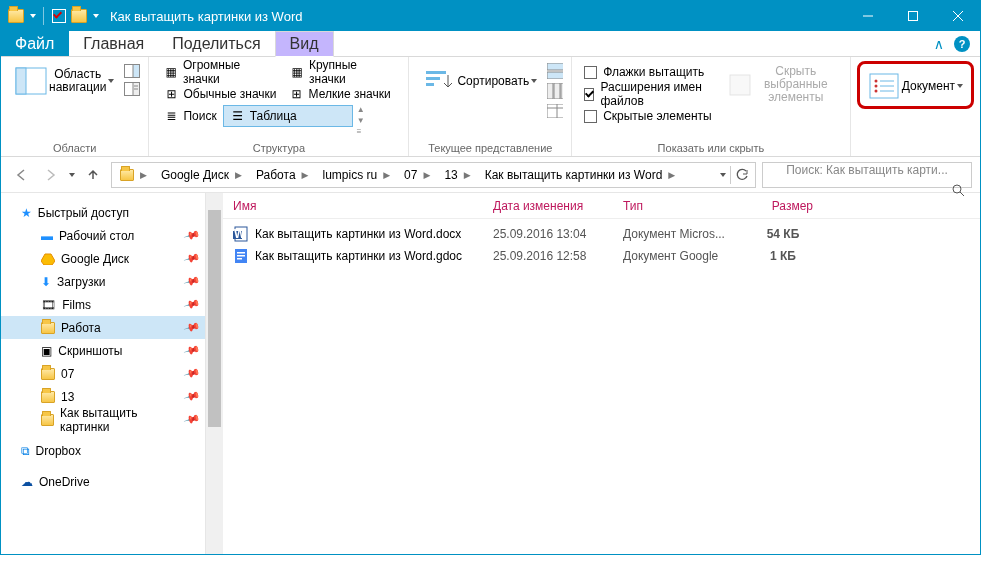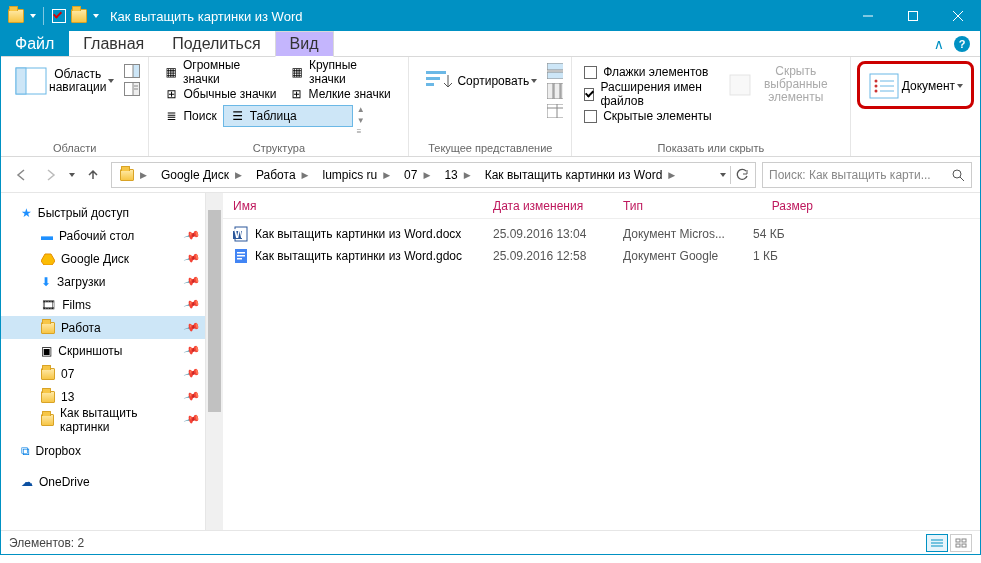--- a/index.html
+++ b/index.html
@@ -47,21 +47,21 @@
 .disabled .mini-ic, .disabled .big-ic { opacity:0.4;}
 .highlight-box { border:3px solid #cc0000; border-radius:8px; padding:2px;}
 
 
 .navbar { height:36px; display:flex; align-items:center; padding:4px 8px; gap:6px; border-bottom:1px solid #e6e6e6;}
 .navbtn { width:24px; height:24px; display:flex; align-items:center; justify-content:center; color:#555; border-radius:2px;}
 .navbtn.dis { color:#bbb;}
 .breadcrumb { flex:1; height:26px; border:1px solid #ccc; display:flex; align-items:center; padding:0 2px; gap:0;}
 .breadcrumb .seg { display:flex; align-items:center; padding:0 6px; height:100%; gap:4px;}
 .breadcrumb .chev { color:#777; font-size:9px; padding:0 2px;}
-.searchbox { width:210px; height:26px; border:1px solid #ccc; display:flex; align-items:center; padding:0 6px; color:#888; gap:6px;}
+.searchbox { width:210px; height:26px; border:1px solid #ccc; display:flex; align-items:center; padding:0 6px; color:#888; gap:6px;flex-direction:column;}
 .searchbox .mag { margin-left:auto; color:#555;}
 
 
 .body { flex:1; display:flex; min-height:0;}
 .nav-pane { width:220px; border-right:1px solid #e6e6e6; overflow:hidden auto; display:flex; flex-direction:column;}
 .nav-item { display:flex; align-items:center; gap:6px; height:23px; padding:0 6px 0 20px;}
 .nav-item.sub { padding-left:40px;}
 .nav-item.selected { background:#cde6f7;}
 .pin { margin-left:auto; color:#888; font-size:11px; transform:rotate(30deg);}
 .nav-sep{height:8px;}
@@ -71,21 +71,21 @@
 .content { flex:1; display:flex; flex-direction:column;}
 .cols-header { display:flex; height:26px; align-items:center; border-bottom:1px solid #eee; color:#be185d;}
 .col-h { padding:0 10px; display:flex; align-items:center; gap:4px;}
 .col-name{width:260px;} .col-date{width:130px;} .col-type{width:130px;} .col-size{width:80px;text-align:right;justify-content:flex-end;}
 .rows { flex:1; overflow:auto; padding-top:4px;}
 .row { display:flex; height:22px; align-items:center;}
 .row .c { padding:0 10px;} 
 .row .c.name{width:260px;display:flex;align-items:center;gap:6px;}
 .row .c.date{width:130px;color:#555;}
 .row .c.type{width:130px;color:#555;}
-.row .c.size{width:80px;text-align:left;color:#555;}
+.row .c.size{width:80px;text-align:center;color:#555;font-weight:bold;}
 
 
 .status { height:24px; border-top:1px solid #e6e6e6; display:flex; align-items:center; padding:0 8px; color:#444; gap:6px;}
 .status .viewbtns{margin-left:auto;display:flex;gap:2px;}
 .status .vb{width:22px;height:18px;border:1px solid #ccc;display:flex;align-items:center;justify-content:center;}
 .status .vb.active{border-color:#0091c3;background:#e6f4fb;}
 
 
 svg { display:block;}
 .caret-dn{width:0;height:0;border-left:3px solid transparent;border-right:3px solid transparent;border-top:4px solid #555;display:inline-block;}
@@ -260,21 +260,21 @@
         </div>
       </div>
       <div class="group-label">Текущее представление</div>
     </div>
 
     <div class="group">
       <div class="group-body">
         <div class="col">
           <div class="cb-row">
               <span class="cb"></span>
-              <span>Флажки элементов</span>
+              <span>Флажки вытащить</span>
             </div>
           <div class="cb-row">
               <span class="cb checked"></span>
               <span>Расширения имен файлов</span>
             </div>
           <div class="cb-row">
               <span class="cb"></span>
               <span>Скрытые элементы</span>
             </div>
         </div>
@@ -501,34 +501,14 @@
               <span>Как вытащить картинки из Word.gdoc</span>
             </div>
             <div class="c date">25.09.2016 12:58</div>
             <div class="c type">Документ Google</div>
             <div class="c size">1 КБ</div>
           </div>
         </div>
     </div>
   </div>
 
-  <div class="status">
-    <span>Элементов: 2</span>
-    <div class="viewbtns">
-      <div class="vb active">
-          <svg width="12" height="10">
-            <line x1="0" y1="2" x2="12" y2="2" stroke="#0091c3"></line>
-            <line x1="0" y1="5" x2="12" y2="5" stroke="#0091c3"></line>
-            <line x1="0" y1="8" x2="12" y2="8" stroke="#0091c3"></line>
-          </svg>
-        </div>
-      <div class="vb">
-          <svg width="12" height="10">
-            <rect x="1" y="1" width="4" height="3" fill="none" stroke="#888"></rect>
-            <rect x="7" y="1" width="4" height="3" fill="none" stroke="#888"></rect>
-            <rect x="1" y="6" width="4" height="3" fill="none" stroke="#888"></rect>
-            <rect x="7" y="6" width="4" height="3" fill="none" stroke="#888"></rect>
-          </svg>
-        </div>
-    </div>
-  </div>
 
 </div>
 
 </body></html>

